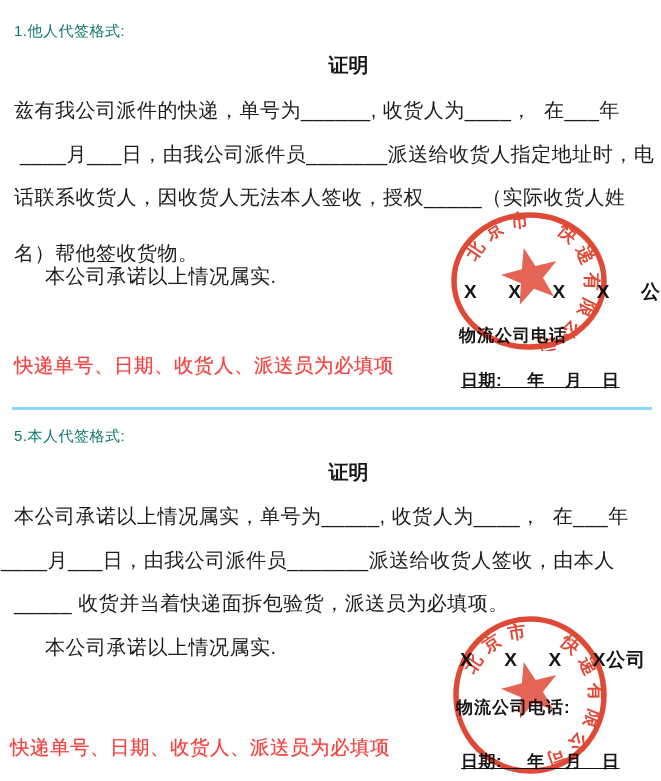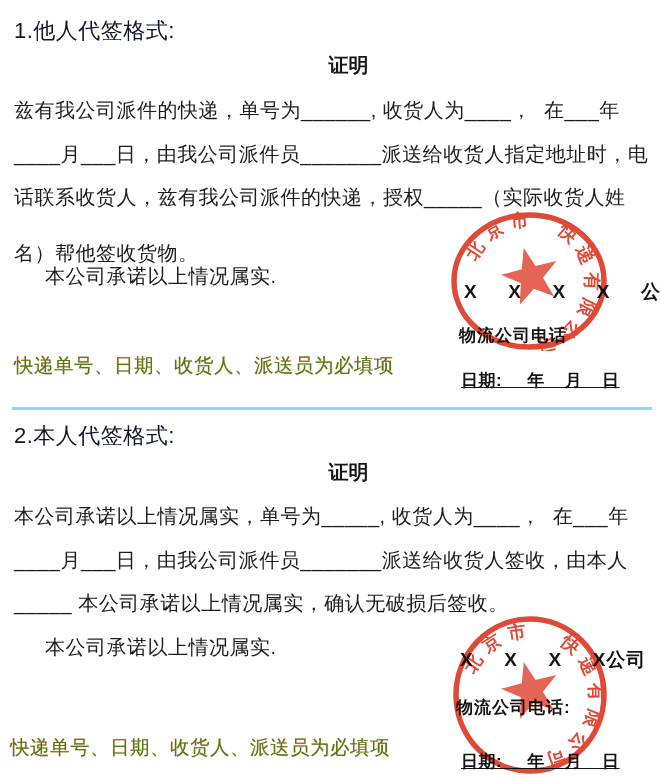--- a/index.html
+++ b/index.html
@@ -6,26 +6,26 @@
   body{
     width:661px;height:781px;background:#ffffff;position:relative;
     font-family:"Liberation Sans","DejaVu Sans",sans-serif;
     overflow:hidden;
   }
   .abs{position:absolute;}
   .txt{
     color:#1c1c1c;font-size:20px;font-weight:400;letter-spacing:0.5px;
     line-height:26px;white-space:pre;
   }
-  .heading{font-size:22px;font-weight:500;color:#0f172a;}
+  .heading{font-size:15px;font-weight:500;color:#0f766e;}
   .doc-title{
     left:18px;width:661px;text-align:center;font-size:20px;font-weight:600;color:#161616;font-family:Liberation Serif, serif;
   }
   .red-note{
-    color:#4d7c0f;font-size:19.5px;font-weight:500;letter-spacing:0.5px;white-space:pre;
+    color:#ef4444;font-size:19.5px;font-weight:500;letter-spacing:0.5px;white-space:pre;
     text-shadow:0 0 1px rgba(246,60,50,.55);
   }
   .divider{
     left:12px;width:640px;height:3px;background:#8ed8f7;border:none;margin:0;
   }
   .stamp-text{
     color:#151515;font-weight:700;white-space:pre;z-index:3;
   }
   .company-line{font-size:19px;word-spacing:9px;letter-spacing:1px;}
   .phone-line{font-size:17px;letter-spacing:1px;}
@@ -36,22 +36,22 @@
   }
 </style>
 </head>
 <body>
 
 <div class="abs txt heading" style="left:14px;top:18px">1.他人代签格式:</div>
 
 <div class="abs doc-title" style="top:52px">证明</div>
 
 <div class="abs txt" style="left:14px;top:97px">兹有我公司派件的快递，单号为______, 收货人为____，  在___年</div>
-<div class="abs txt" style="left:14px;top:141px">____月___日，由我公司派件员_______派送给收货人指定地址时，电</div>
-<div class="abs txt" style="left:14px;top:184px">话联系收货人，兹有我公司派件的快递，授权_____（实际收货人姓</div>
+<div class="abs txt" style="left:20px;top:141px">____月___日，由我公司派件员_______派送给收货人指定地址时，电</div>
+<div class="abs txt" style="left:14px;top:184px">话联系收货人，因收货人无法本人签收，授权_____（实际收货人姓</div>
 <div class="abs txt" style="left:14px;top:240px">名）帮他签收货物。</div>
 
 <div class="abs txt" style="left:45px;top:263px">本公司承诺以上情况属实.</div>
 
 <div class="abs red-note" style="left:14px;top:352px">快递单号、日期、收货人、派送员为必填项</div>
 
 <div class="abs stamp-text company-line" style="left:464px;top:279px">X  X  X  X  公司</div>
 <div class="abs stamp-text phone-line" style="left:459px;top:324px">物流公司电话</div>
 <div class="abs stamp-text date-line" style="left:461px;top:369px">日期: __年__月__日</div>
 
@@ -62,27 +62,27 @@
   <ellipse cx="80" cy="70" rx="75" ry="66" fill="none" stroke="#dd3a26" stroke-width="5.5"></ellipse>
   <path transform="translate(82,66) rotate(-14)" d="M0,-30 L7.05,-9.7 L28.5,-9.3 L11.4,3.7 L17.6,24.3 L0,12 L-17.6,24.3 L-11.4,3.7 L-28.5,-9.3 L-7.05,-9.7 Z" fill="#dd3a26" fill-opacity="0.85"></path>
   <text font-size="18" fill="#dd3a26" font-weight="700" font-family="Liberation Sans, DejaVu Sans, sans-serif">
     <textPath href="#sealArc1" startOffset="6%" letter-spacing="7">北京市</textPath>
     <textPath href="#sealArc1" startOffset="33%" letter-spacing="7">快递有限公司</textPath>
   </text>
 </svg>
 
 <div class="abs divider" style="top:407px"></div>
 
-<div class="abs txt heading" style="left:14px;top:423px">2.本人代签格式:</div>
+<div class="abs txt heading" style="left:14px;top:423px">5.本人代签格式:</div>
 
 <div class="abs doc-title" style="top:459px">证明</div>
 
 <div class="abs txt" style="left:14px;top:503px">本公司承诺以上情况属实，单号为_____, 收货人为____，  在___年</div>
-<div class="abs txt" style="left:14px;top:547px">____月___日，由我公司派件员_______派送给收货人签收，由本人</div>
-<div class="abs txt" style="left:14px;top:590px">_____ 本公司承诺以上情况属实，确认无破损后签收。</div>
+<div class="abs txt" style="left:1px;top:547px">____月___日，由我公司派件员_______派送给收货人签收，由本人</div>
+<div class="abs txt" style="left:14px;top:590px">_____ 收货并当着快递面拆包验货，派送员为必填项。</div>
 
 <div class="abs txt" style="left:45px;top:634px">本公司承诺以上情况属实.</div>
 
 <div class="abs red-note" style="left:10px;top:734px">快递单号、日期、收货人、派送员为必填项</div>
 
 <div class="abs stamp-text company-line" style="left:460px;top:647px">X  X  X  X公司</div>
 <div class="abs stamp-text phone-line" style="left:456px;top:696px">物流公司电话:</div>
 <div class="abs stamp-text date-line" style="left:461px;top:750px">日期: __年__月__日</div>
 
 <svg class="stamp" style="left:450px;top:615px" width="160" height="166" viewBox="0 0 160 166">

